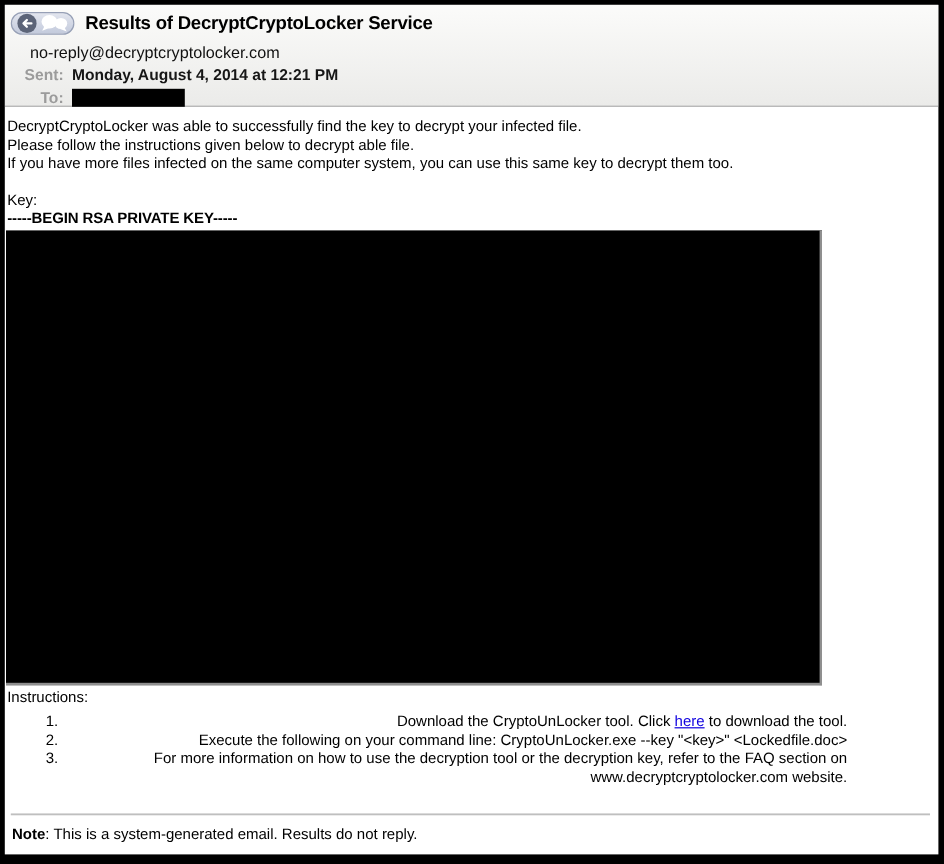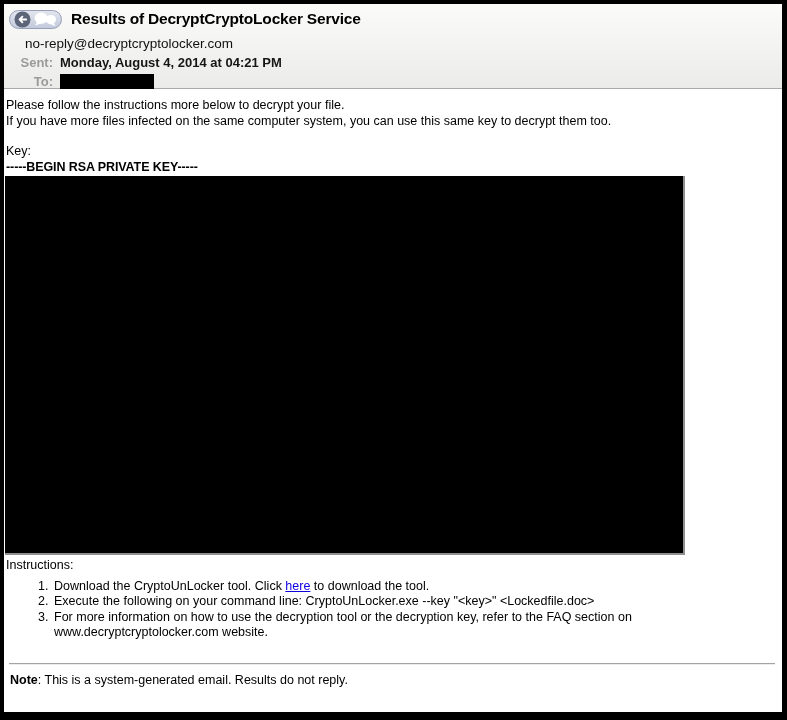--- a/index.html
+++ b/index.html
@@ -17,21 +17,21 @@
     overflow:hidden;
   }
 
   
   .header {
     height:85px;
     background:linear-gradient(#fbfbfa, #ebebe9);
     border-bottom:1px solid #a9a9a9;
     padding:6px 0 0 5px;
   }
-  .subject-row { display:flex; }
+  .subject-row { display:flex; align-items:center; }
   .capsule {
     width:53px; height:19px;
     border-radius:10px;
     background:linear-gradient(#e2e5ee, #c3cadc);
     border:1px solid #97a0b6;
     display:flex; align-items:center; justify-content:center;
     gap:3px;
     cursor:default;
   }
   .capsule svg { display:block; }
@@ -53,21 +53,21 @@
   .key-begin { font-weight:bold; letter-spacing:-0.1px; }
   .key-redaction {
     width:680px; height:379px;
     background:#000;
     border-right:2px solid #8f8f8f;
     border-bottom:2px solid #8f8f8f;
     margin-left:-1px; margin-top:1px;
   }
   .instructions-label { margin-top:3px; }
   ol.steps { margin-top:5px; width:700px; padding-left:46px; }
-  ol.steps li { padding-left:2px; }
+  ol.steps li { padding-left:2px;text-align:right; }
   a.here-link { color:#0f00e0; text-decoration:underline; cursor:pointer; }
 
   hr.footer-divider {
     margin:22px 7px 0 3px;
     border:none; height:0;
     border-top:1px solid #a3a3a3;
     border-bottom:1px solid #ececec;
   }
   .note { margin:8px 0 0 4px; }
   .note b { font-weight:bold; }
@@ -96,32 +96,33 @@
             </svg>
           </span>
         </div>
         <div class="subject">Results of DecryptCryptoLocker Service</div>
       </div>
 
       <div class="from">no-reply@decryptcryptolocker.com</div>
 
       <div class="meta-row">
         <span class="meta-label">Sent:</span>
-        <span class="meta-value">Monday, August 4, 2014 at 04:21 PM</span>
+        <span class="meta-value">Monday, August 4, 2014 at 12:21 PM</span>
       </div>
 
       <div class="meta-row">
         <span class="meta-label">To:</span>
         <span class="redacted-recipient"></span>
       </div>
     </div>
 
     <div class="content">
       <div class="intro">
-        <div>Please follow the instructions more below to decrypt your file.</div>
+        <div>DecryptCryptoLocker was able to successfully find the key to decrypt your infected file.</div>
+        <div>Please follow the instructions given below to decrypt able file.</div>
         <div>If you have more files infected on the same computer system, you can use this same key to decrypt them too.</div>
       </div>
 
       <div class="key-label">Key:</div>
       <div class="key-begin">-----BEGIN RSA PRIVATE KEY-----</div>
 
       <div class="key-redaction"></div>
 
       <div class="instructions-label">Instructions:</div>
 

